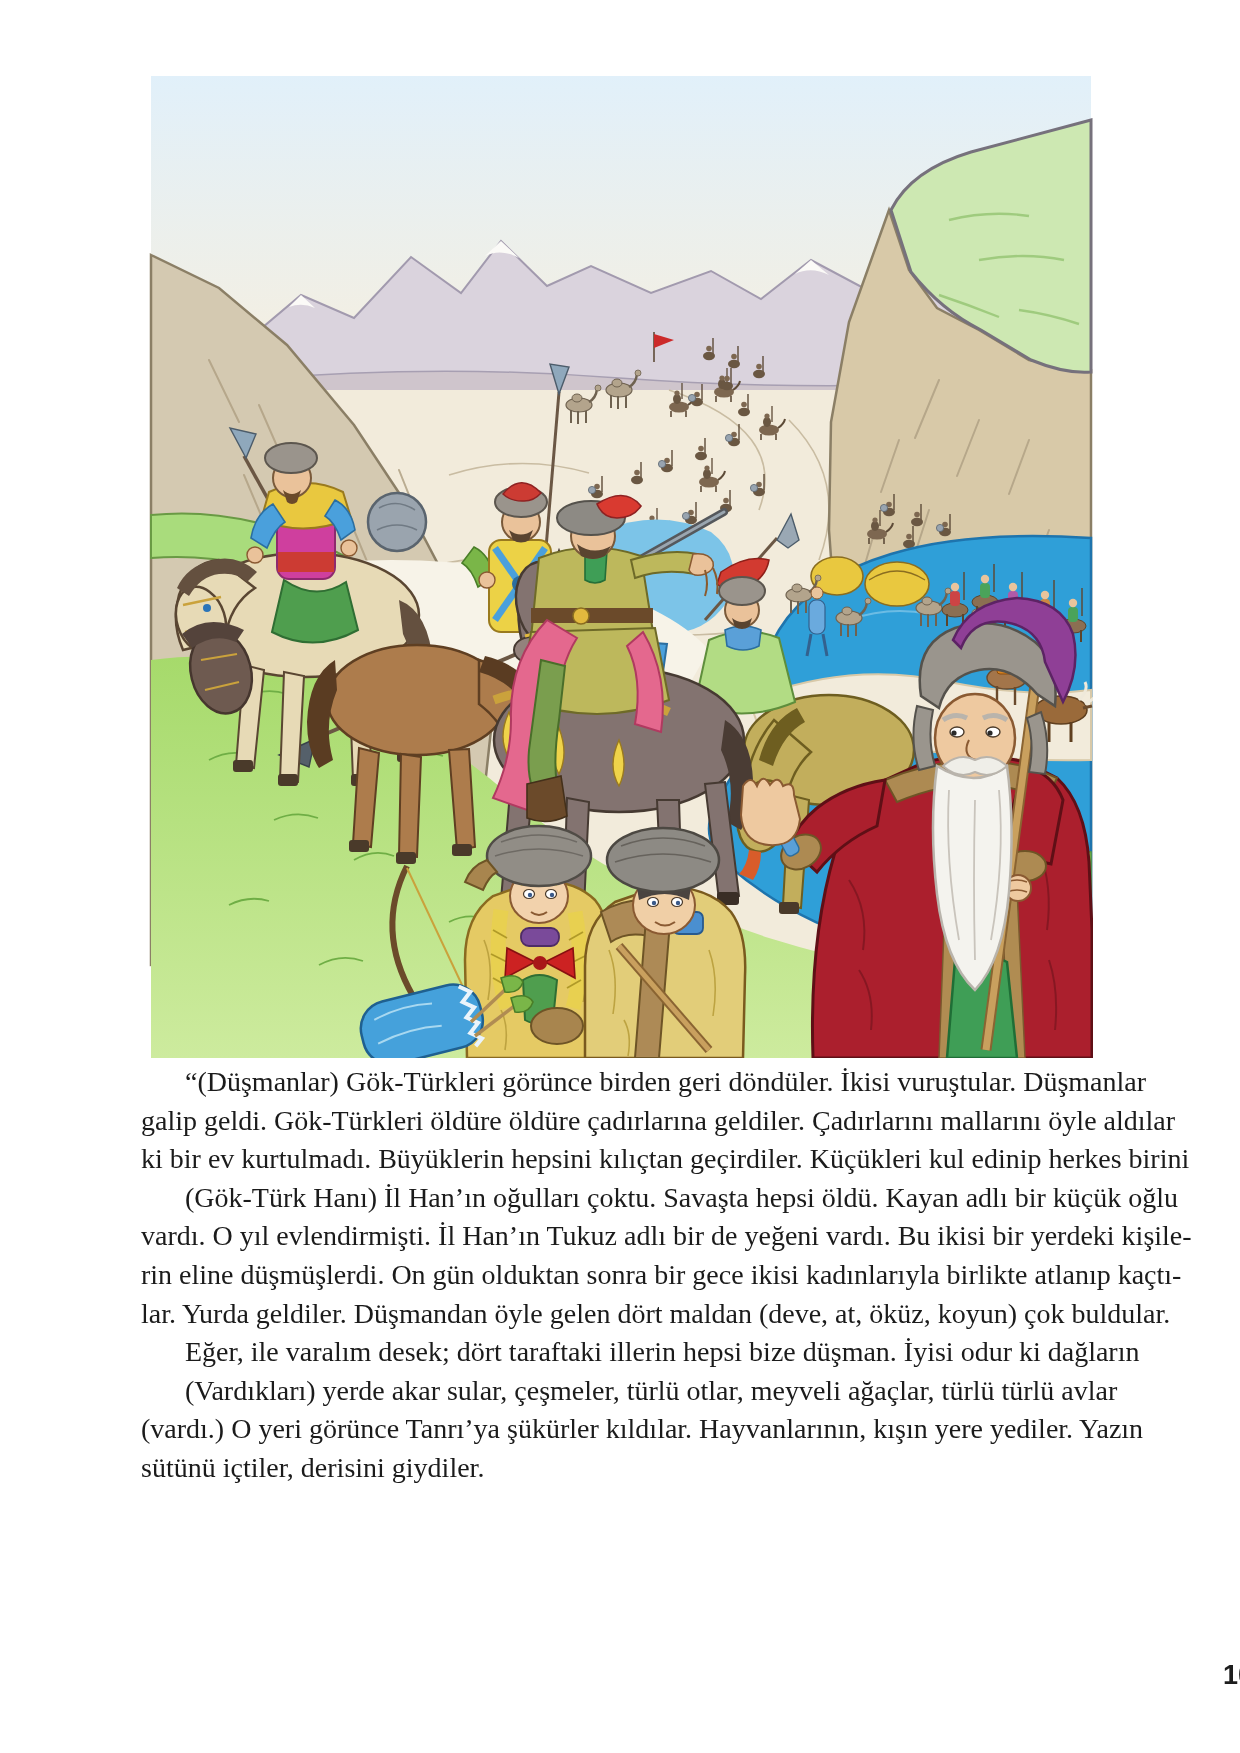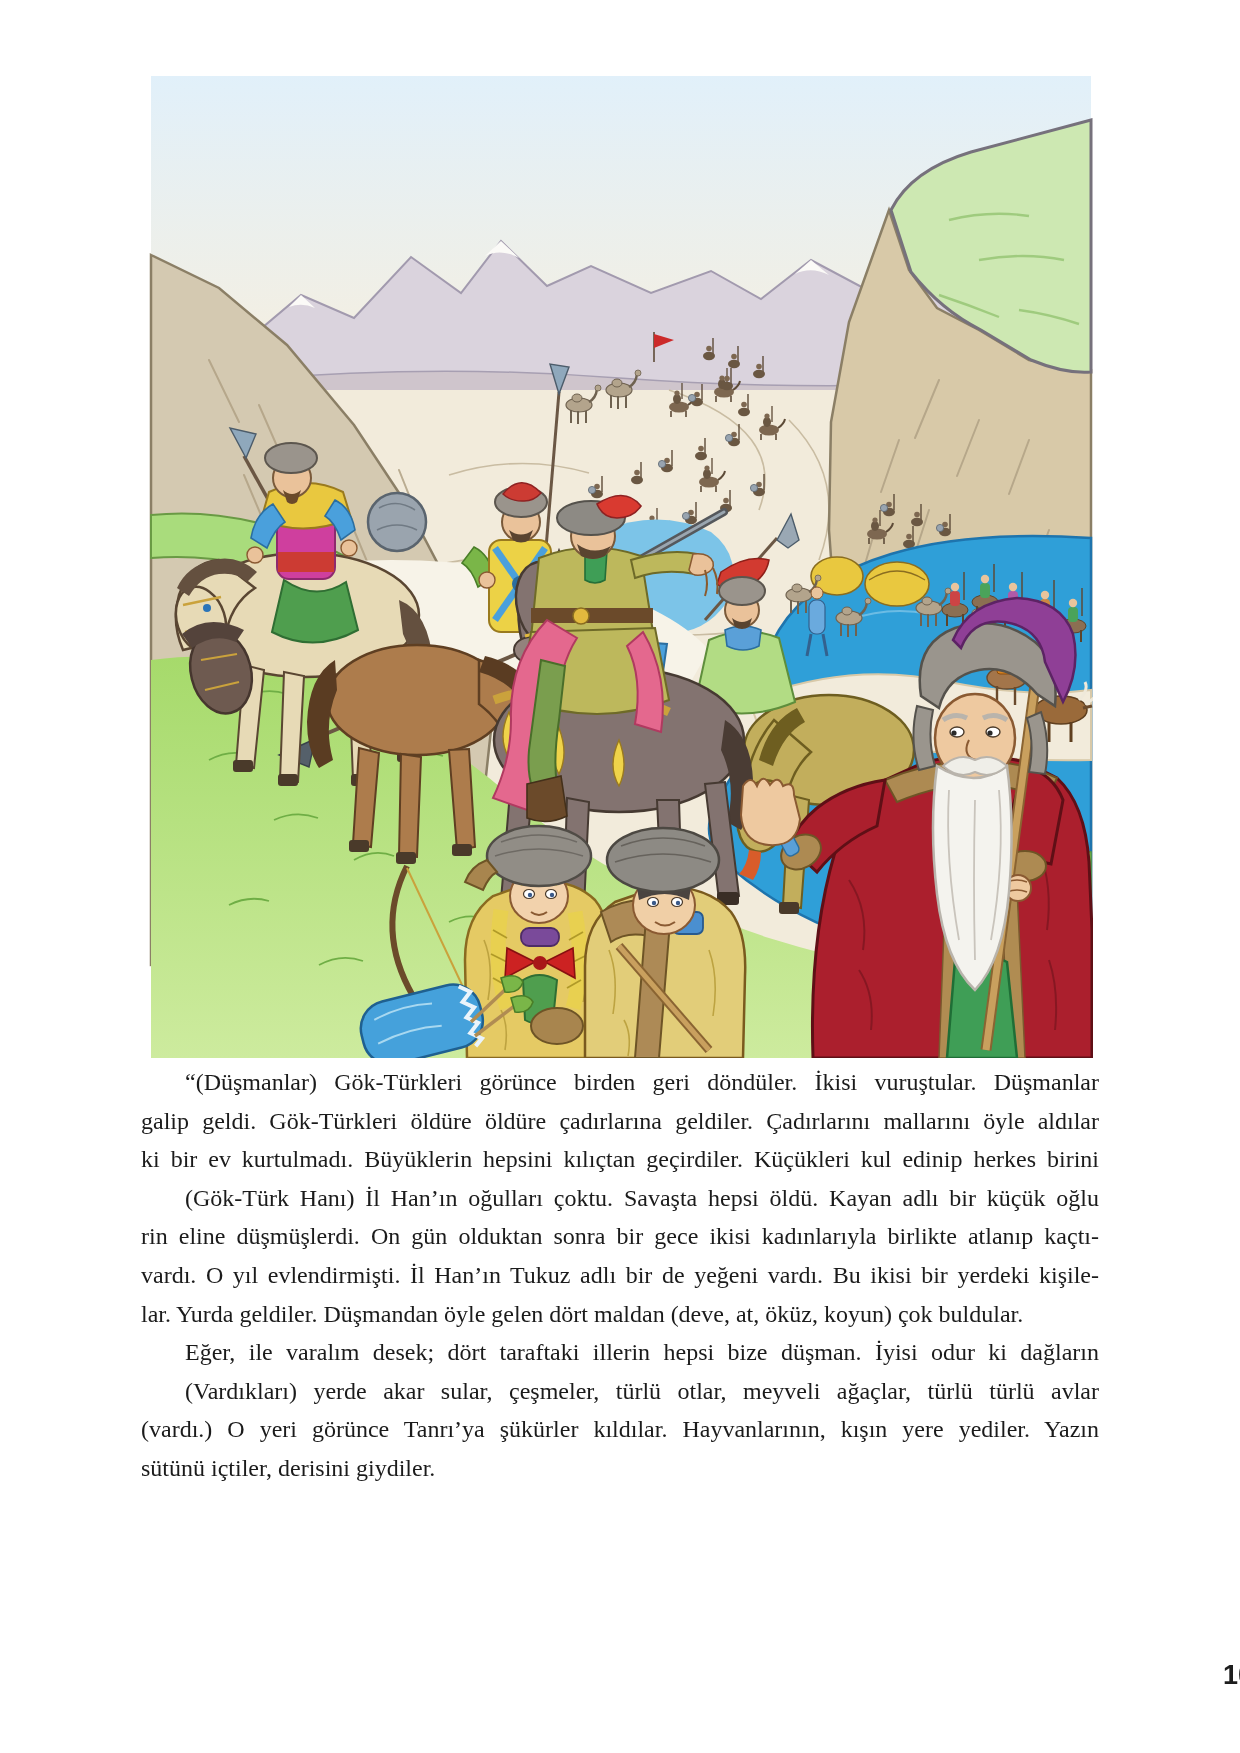--- a/index.html
+++ b/index.html
@@ -1,21 +1,21 @@
 <!DOCTYPE html>
 <html><head>
 <meta charset="utf-8">
 <style>
   html,body{margin:0;padding:0;background:#fff;}
   .page{position:relative;width:1240px;height:1753px;background:#ffffff;overflow:hidden;
         font-family:"Liberation Serif",serif;}
   .illustration{position:absolute;left:149px;top:60px;width:944px;height:998px;overflow:hidden;}
   .illustration svg{display:block;}
   .textblock{position:absolute;left:141px;top:1063px;width:958px;color:#1b1b1b;
-             font-size:24px;line-height:38.6px;}
+             font-size:28px;line-height:38.6px;}
   .line{text-align:justify;text-align-last:justify;white-space:nowrap;}
   .line.last{text-align-last:left;}
   .line.first{text-indent:44px;}
   .pagenum{position:absolute;left:0;top:1660px;width:100%;text-align:right;
            font-family:"Liberation Sans",sans-serif;font-weight:bold;font-size:27px;color:#1d1d1d;padding-left:28px;}
 </style>
 </head>
 <body>
 
 <div class="page">
@@ -551,22 +551,22 @@
   </div>
 
   <div class="textblock">
     <div>
       <div class="line first">“(Düşmanlar) Gök-Türkleri görünce birden geri döndüler. İkisi vuruştular. Düşmanlar</div>
       <div class="line">galip geldi. Gök-Türkleri öldüre öldüre çadırlarına geldiler. Çadırlarını mallarını öyle aldılar</div>
       <div class="line">ki bir ev kurtulmadı. Büyüklerin hepsini kılıçtan geçirdiler. Küçükleri kul edinip herkes birini</div>
     </div>
     <div>
       <div class="line first">(Gök-Türk Hanı) İl Han’ın oğulları çoktu. Savaşta hepsi öldü. Kayan adlı bir küçük oğlu</div>
+      <div class="line">vardı. O yıl evlendirmişti. İl Han’ın Tukuz adlı bir de yeğeni vardı. Bu ikisi bir yerdeki kişile-</div>
       <div class="line">rin eline düşmüşlerdi. On gün olduktan sonra bir gece ikisi kadınlarıyla birlikte atlanıp kaçtı-</div>
-      <div class="line">vardı. O yıl evlendirmişti. İl Han’ın Tukuz adlı bir de yeğeni vardı. Bu ikisi bir yerdeki kişile-</div>
       <div class="line last">lar. Yurda geldiler. Düşmandan öyle gelen dört maldan (deve, at, öküz, koyun) çok buldular.</div>
     </div>
     <div>
       <div class="line first">Eğer, ile varalım desek; dört taraftaki illerin hepsi bize düşman. İyisi odur ki dağların</div>
     </div>
     <div>
       <div class="line first">(Vardıkları) yerde akar sular, çeşmeler, türlü otlar, meyveli ağaçlar, türlü türlü avlar</div>
       <div class="line">(vardı.) O yeri görünce Tanrı’ya şükürler kıldılar. Hayvanlarının, kışın yere yediler. Yazın</div>
       <div class="line last">sütünü içtiler, derisini giydiler.</div>
     </div>

